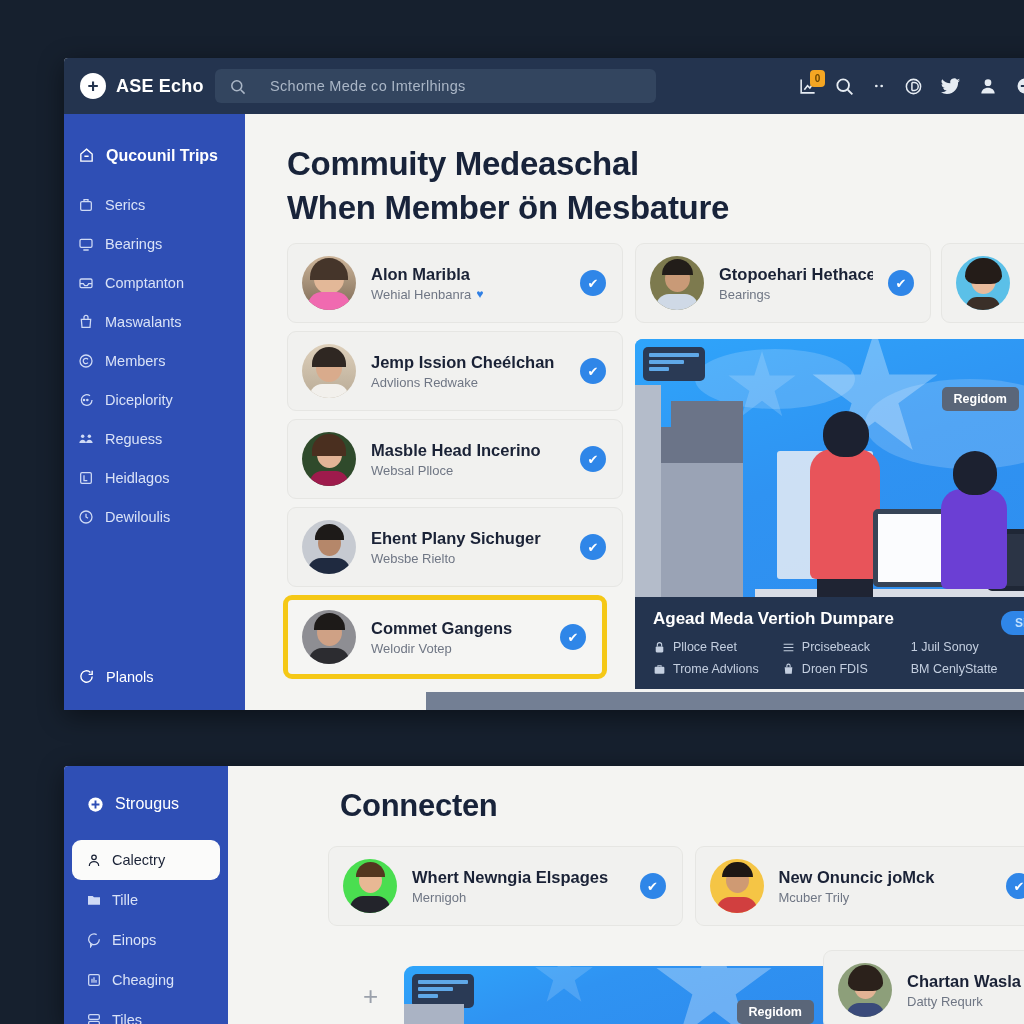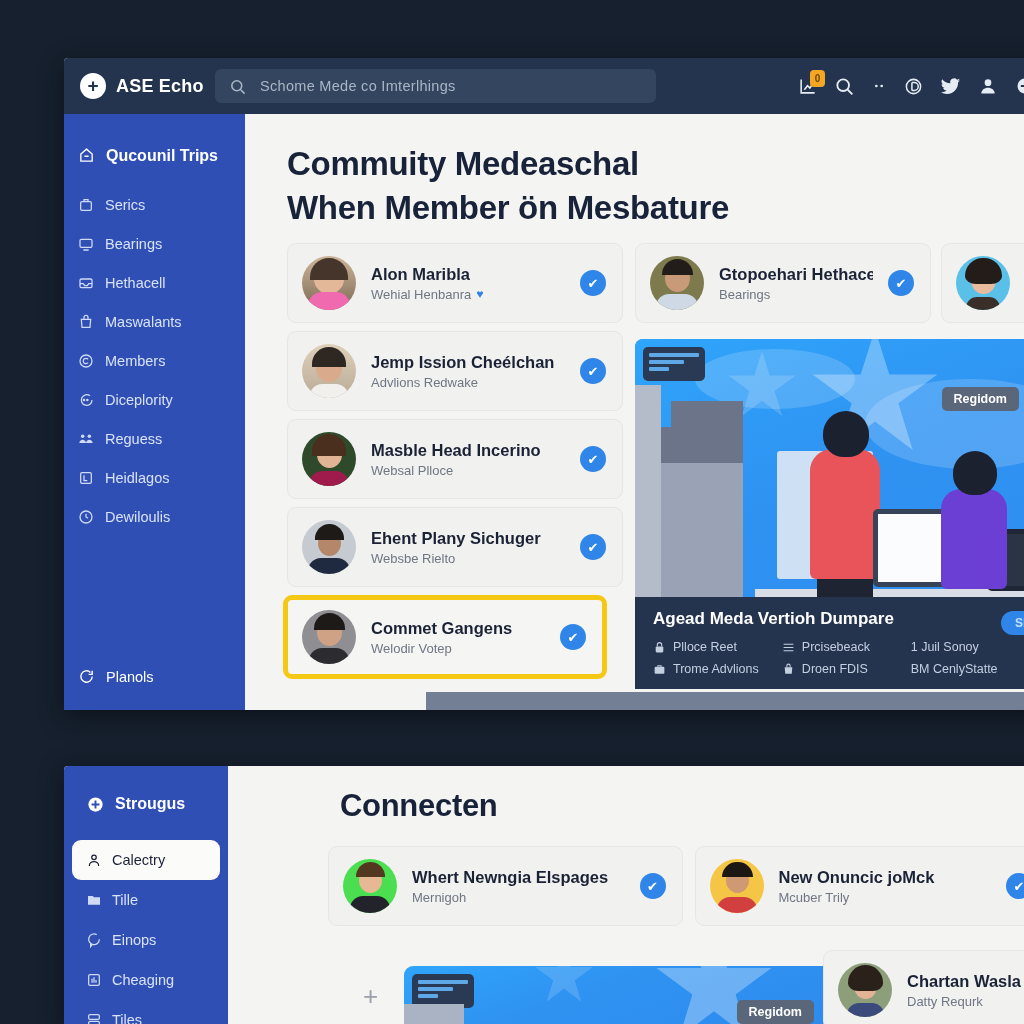--- a/index.html
+++ b/index.html
@@ -28,21 +28,21 @@
   .brand-badge {
     width: 26px; height: 26px; border-radius: 50%;
     background: #ffffff; color: #24344f;
     display: flex; align-items: center; justify-content: center;
     font-size: 19px; font-weight: bold; line-height: 1; padding-bottom: 2px;
   }
   .brand-name { color: #fff; font-size: 18px; font-weight: bold; letter-spacing: .2px; white-space: nowrap;}
   .searchbar {
     width: 441px; height: 34px; margin-left: 0px;
     background: #33455f; border-radius: 6px;
-    display: flex; align-items: center; gap: 14px; padding: 0 14px;
+    display: flex; align-items: center; gap: 24px; padding: 0 14px;
   }
   .searchbar .txt { color: #aab6c6; font-size: 14.5px; letter-spacing: .3px; }
   .topicons { margin-left: auto; display: flex; align-items: center; gap: 17px; padding-right: 14px; }
   .topicons .ic { color: #e6ecf3; display: flex; align-items: center; position: relative; }
   .notif-dot {
     position: absolute; top: -7px; right: -8px;
     background: #f5a623; color: #6b4500;
     width: 15px; height: 17px; border-radius: 4px;
     font-size: 10px; display: flex; align-items: center; justify-content: center; font-weight: bold;
   }
@@ -170,21 +170,21 @@
   }
   .sidebar2 {
     position: absolute; left: 0; top: 0; width: 164px; bottom: 0;
     background: #2f4fb5; padding-top: 18px;
   }
   .side2-item {
     display: flex; align-items: center; gap: 10px; height: 40px;
     padding: 0 14px; color: #d9e2f7; font-size: 14.5px; margin: 0 8px;
     border-radius: 9px;
   }
-  .side2-item.head { color: #fff; font-weight: bold; font-size: 16px; margin-bottom: 16px; }
+  .side2-item.head { color: #fff; font-weight: normal; font-size: 16px; margin-bottom: 16px; }
   .side2-item.active { background: #fbfbfa; color: #1a2236; font-weight: normal; }
   .content2 { position: absolute; left: 164px; top: 0; right: 0; bottom: 0; background: #f4f4f2; }
   .headline2 { padding: 22px 0 0 112px; font-size: 31px; font-weight: bold; color: #18233a; letter-spacing: -.3px; }
   .cols2 { display: flex; gap: 12px; padding: 22px 0 0 100px; }
   .plus-mark { position: absolute; left: 135px; top: 215px; font-size: 26px; color: #9aa0ab; font-weight: 300;}
   .illus2 { position: absolute; left: 176px; top: 200px; width: 440px; height: 58px; border-radius: 9px 9px 0 0; overflow: hidden; }
   .card-bot-right { position: absolute; right: -24px; top: 184px; width: 250px; }
 </style>
 </head>
 <body>
@@ -272,21 +272,21 @@
             <rect x="3" y="5" width="18" height="12" rx="2"></rect>
             <path d="M8 21h8"></path>
           </svg>
         <span class="lbl">Bearings</span>
       </div>
       <div class="side-item">
         <svg width="16" height="16" viewBox="0 0 24 24" fill="none" stroke="#cfdaf5" stroke-width="1.9">
             <rect x="3" y="6" width="18" height="13" rx="2"></rect>
             <path d="M3 13h5l2 3h4l2-3h5"></path>
           </svg>
-        <span class="lbl">Hethacell</span>
+        <span class="lbl">Comptanton</span>
       </div>
       <div class="side-item">
         <svg width="16" height="16" viewBox="0 0 24 24" fill="none" stroke="#cfdaf5" stroke-width="1.9">
             <path d="M5 8h14l-1 12H6z"></path>
             <path d="M9 8V5a3 3 0 0 1 6 0v3"></path>
           </svg>
         <span class="lbl">Maswalants</span>
       </div>
       <div class="side-item">
         <svg width="16" height="16" viewBox="0 0 24 24" fill="none" stroke="#cfdaf5" stroke-width="1.9">

